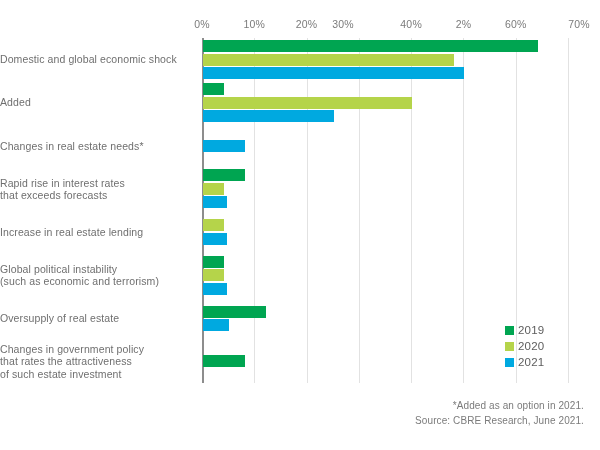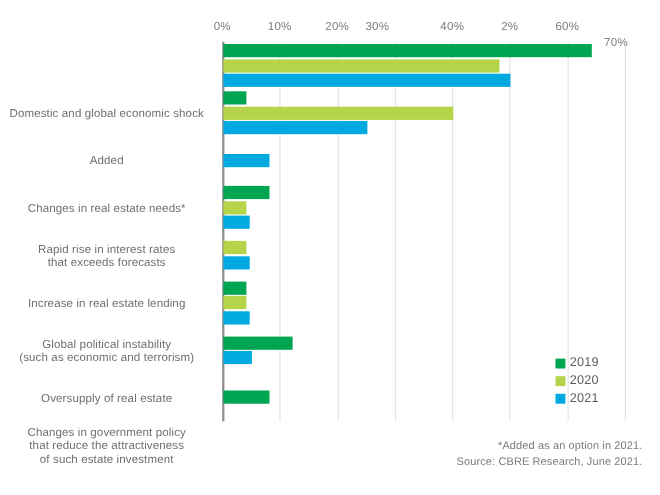--- a/index.html
+++ b/index.html
@@ -68,26 +68,25 @@
     position: absolute;
     left: 0;
     top: 38px;
     width: 194px;
     height: 345px;
   }
   .cat-label {
     position: absolute;
     right: 0;
     width: 194px;
-    text-align: center;
+    text-align: left;
     font-size: 10.5px;
     line-height: 12.4px;
     color: #6f6f6f;
     letter-spacing: .1px;
-    margin-top: 44px;
   }
 
   
   .bar {
     position: absolute;
     height: 12px;
     border-radius: 0;
   }
 
   
@@ -134,21 +133,21 @@
 <div id="chart-root">
 
   <div class="tick-labels">
       <div class="tick-label" style="left: 0px;">0%</div>
       <div class="tick-label" style="left: 52.2857px;">10%</div>
       <div class="tick-label" style="left: 104.571px;">20%</div>
       <div class="tick-label" style="left: 141px;">30%</div>
       <div class="tick-label" style="left: 209.143px;">40%</div>
       <div class="tick-label" style="left: 261.429px;">2%</div>
       <div class="tick-label" style="left: 313.714px;">60%</div>
-      <div class="tick-label" style="left: 358px; margin-top: 15px;">70%</div>
+      <div class="tick-label" style="left: 377px;">70%</div>
     </div>
 
   <div class="cat-labels">
       <div class="cat-label" style="top: 15.3625px;">
         <div>Domestic and global economic shock</div>
       </div>
       <div class="cat-label" style="top: 58.4875px;">
         <div>Added</div>
       </div>
       <div class="cat-label" style="top: 101.612px;">
@@ -163,21 +162,21 @@
       </div>
       <div class="cat-label" style="top: 224.787px;">
         <div>Global political instability</div>
         <div>(such as economic and terrorism)</div>
       </div>
       <div class="cat-label" style="top: 274.113px;">
         <div>Oversupply of real estate</div>
       </div>
       <div class="cat-label" style="top: 304.837px;">
         <div>Changes in government policy</div>
-        <div>that reduce the attractiveness</div>
+        <div>that rates the attractiveness</div>
         <div>of such estate investment</div>
       </div>
     </div>
 
   <div class="plot-area">
     <div class="axis-line"></div>
   <div class="gridline" style="left: 52.2857px;"></div>
       <div class="gridline" style="left: 104.571px;"></div>
       <div class="gridline" style="left: 156.857px;"></div>
       <div class="gridline" style="left: 209.143px;"></div>

